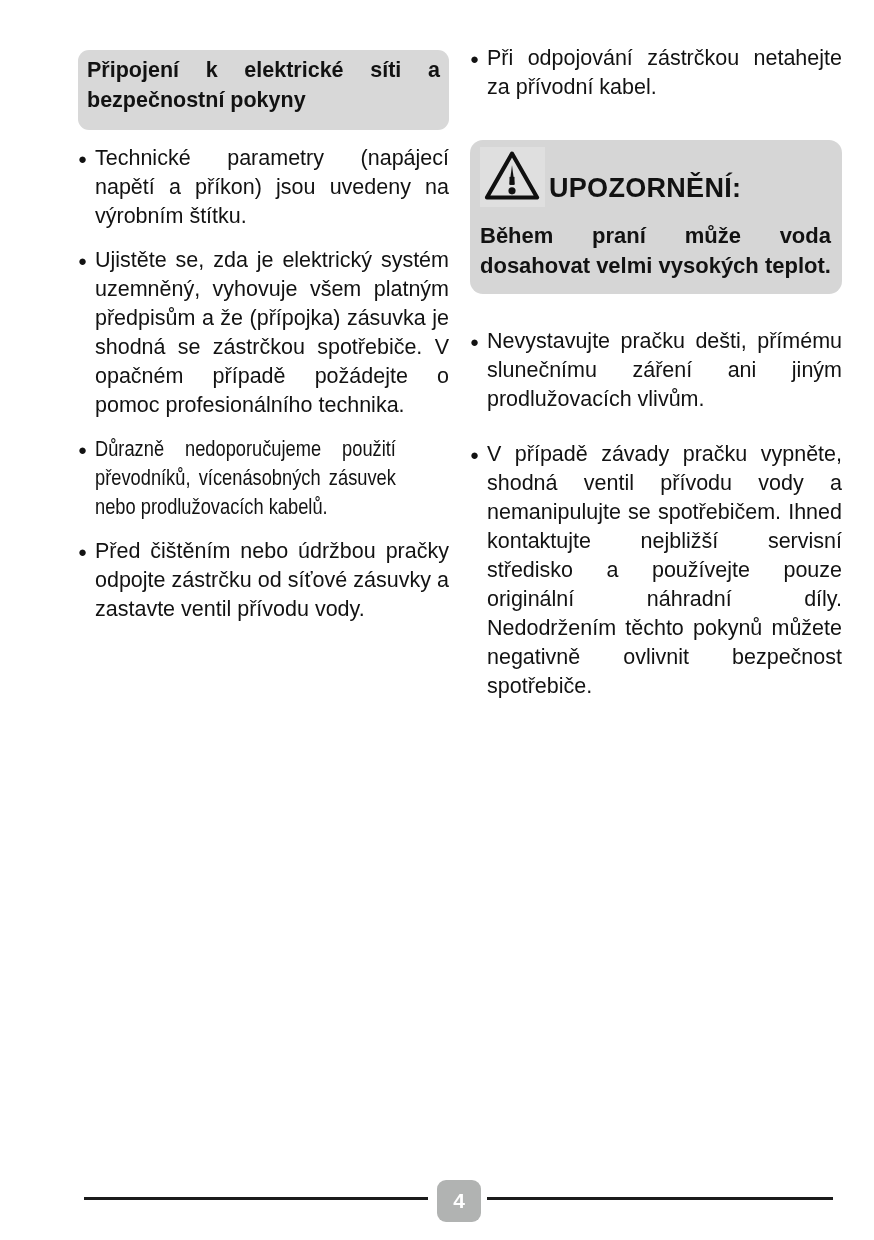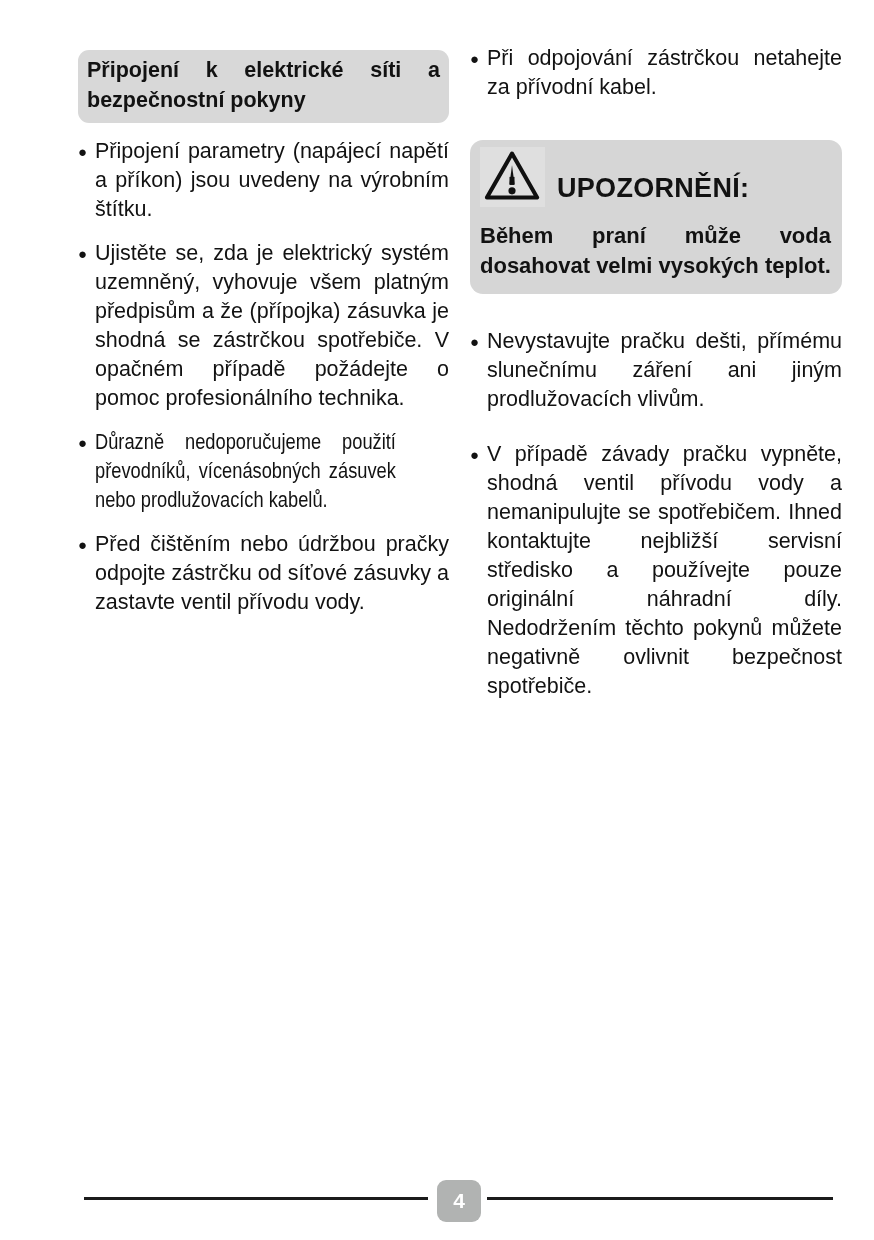--- a/index.html
+++ b/index.html
@@ -11,37 +11,37 @@
     width:874px;height:1240px;background:#ffffff;position:relative;overflow:hidden;
     font-family:"Liberation Sans","DejaVu Sans",sans-serif;color:var(--text_color);
     -webkit-font-smoothing:antialiased;
   }
   .col{position:absolute;}
   .col-left{left:78px;top:50px;width:371px;}
   .col-right{left:470px;top:44px;width:372px;}
 
   .heading-box{
     background:var(--heading_bg);border-radius:11px;
-    padding:5px 9px 8px 9px;margin-bottom:14px;
+    padding:5px 9px 15px 9px;margin-bottom:14px;
     font-weight:bold;font-size:21.5px;line-height:30px;text-align:justify;
   }
 
   .bullet{display:flex;margin-bottom:15px;}
   .dot{flex:none;width:17px;font-size:15px;line-height:29px;}
   .btext{flex:1;font-size:21.5px;line-height:29px;text-align:justify;}
   .condensed{transform:scaleX(0.85);transform-origin:0 0;width:117.6%;}
 
   .warning-box{
     background:var(--warning_bg);border-radius:13px;
     padding:7px 11px 13px 10px;margin-top:38px;margin-bottom:33px;
   }
   .warning-head{display:flex;align-items:flex-end;}
   .icon-plate{background:var(--icon_plate_bg);padding:3px 4px 1px 3px;flex:none;}
   .warning-title{
-    font-weight:bold;font-size:27px;line-height:1;padding-bottom:5px;margin-left:12px;
+    font-weight:bold;font-size:27px;line-height:1;padding-bottom:5px;margin-left:4px;
     letter-spacing:0.3px;white-space:nowrap;
   }
   .warning-body{font-weight:bold;font-size:22px;line-height:30px;text-align:justify;margin-top:14px;}
 
   .rule{position:absolute;top:1197px;height:3px;background:var(--rule_color);}
   .rule-left{left:84px;width:344px;}
   .rule-right{left:487px;width:346px;}
   .page-badge{
     position:absolute;left:437px;top:1180px;width:44px;height:42px;
     background:var(--badge_bg);border-radius:9px;color:#ffffff;
@@ -50,21 +50,21 @@
   .mb26{margin-bottom:26px;}
 </style>
 </head>
 <body>
 
 <div class="col col-left">
   <div class="heading-box">Připojení k elektrické síti a bezpečnostní pokyny</div>
 
   <div class="bullet">
     <span class="dot">●</span>
-    <div class="btext">Připojení parametry (napájecí napětí a příkon) jsou uvedeny na výrobním štítku.</div>
+    <div class="btext">Technické parametry (napájecí napětí a příkon) jsou uvedeny na výrobním štítku.</div>
   </div>
 
   <div class="bullet">
     <span class="dot">●</span>
     <div class="btext">Ujistěte se, zda je elektrický systém uzemněný, vyhovuje všem platným předpisům a že (přípojka) zásuvka je shodná se zástrčkou spotřebiče. V opačném případě požádejte o pomoc profesionálního technika.</div>
   </div>
 
   <div class="bullet">
     <span class="dot">●</span>
     <div class="btext condensed">Důrazně nedoporučujeme použití převodníků, vícenásobných zásuvek nebo prodlužovacích kabelů.</div>

